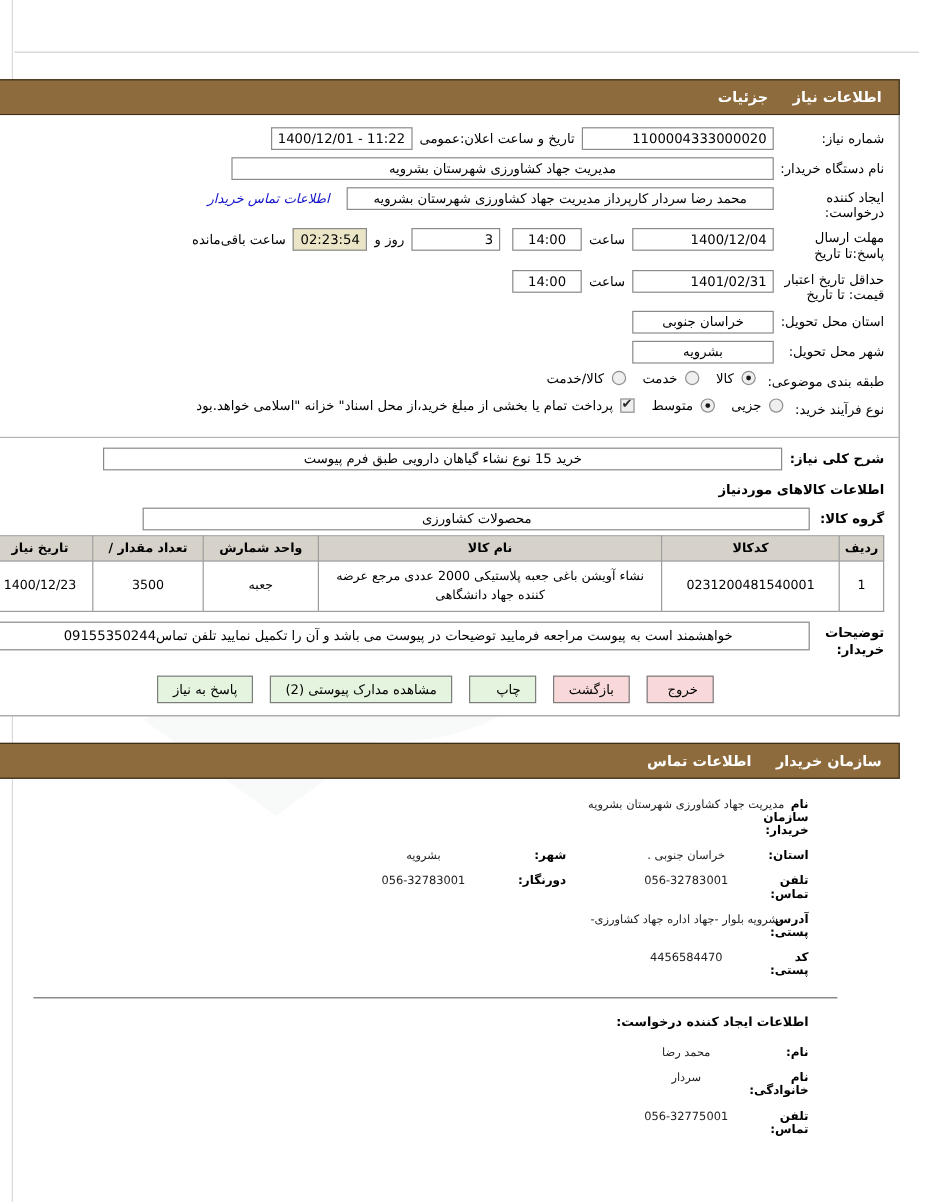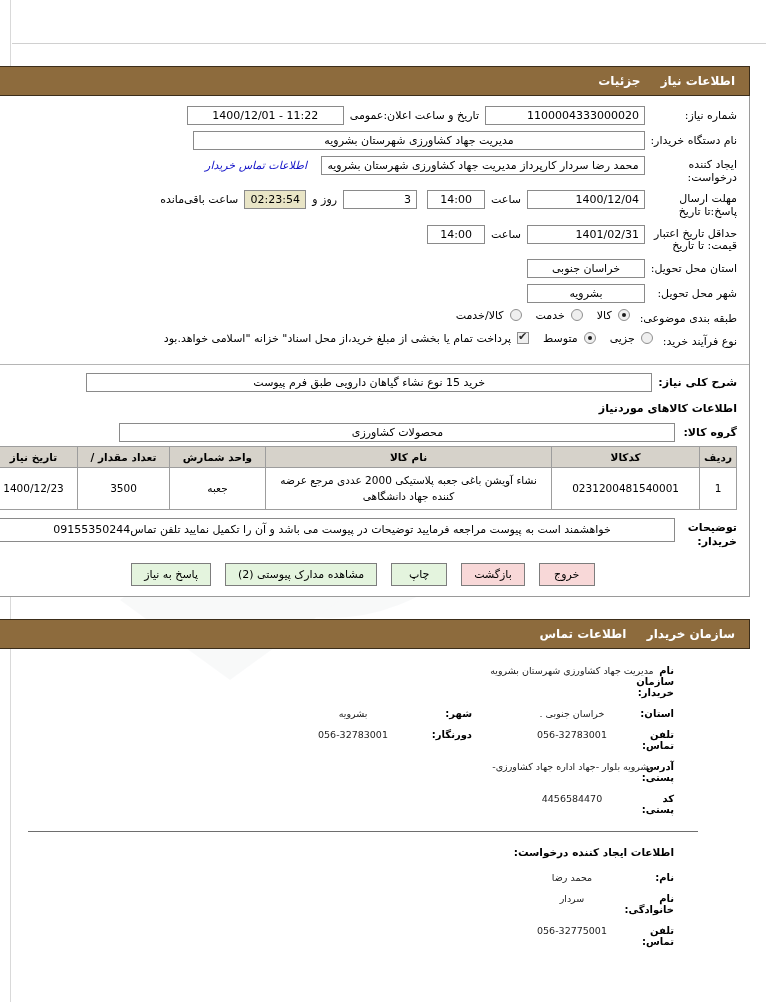--- a/index.html
+++ b/index.html
@@ -218,21 +218,21 @@
     display: flex;
     justify-content: center;
     gap: 14px;
     margin: 14px 0 6px 0;
   }
   .btn {
     border: 1px solid #7d7d7d;
     font-size: 11px;
     padding: 3px 12px;
     min-width: 56px;
-    text-align: center;
+    text-align: right;
     cursor: pointer;
     line-height: 15px;
     color: #000;
   }
   .btn.green { background: #e4f4de; }
   .btn.pink  { background: #f8d8d8; }
   .btn.wide  { min-width: 150px; }
 
   
   .contact-wrap { margin-top: 22px; }
@@ -315,31 +315,31 @@
     <span>جزئیات</span>
   </div>
 
   <div class="panel">
     <div class="panel-inner">
 
       <div class="row">
         <div class="lbl">شماره نیاز:</div>
         <div class="fld num" style="width:160px">1100004333000020</div>
         <span class="inline-txt">تاریخ و ساعت اعلان:عمومی</span>
-        <div class="fld ctr" style="width:157px">11:22 - 1400/12/01</div>
+        <div class="fld ctr" style="width:118px">11:22 - 1400/12/01</div>
       </div>
 
       <div class="row">
         <div class="lbl">نام دستگاه خریدار:</div>
         <div class="fld ctr" style="width:452px">مدیریت جهاد کشاورزی شهرستان بشرویه</div>
       </div>
 
       <div class="row">
         <div class="lbl two">ایجاد کننده درخواست:</div>
-        <div class="fld ctr" style="width:324px">محمد رضا  سردار کارپرداز مدیریت جهاد کشاورزی شهرستان بشرویه</div>
+        <div class="fld ctr" style="width:356px">محمد رضا  سردار کارپرداز مدیریت جهاد کشاورزی شهرستان بشرویه</div>
         <a class="link">اطلاعات تماس خریدار</a>
       </div>
 
       <div class="row">
         <div class="lbl two">مهلت ارسال پاسخ:تا تاریخ</div>
         <div class="fld num" style="width:118px">1400/12/04</div>
         <span class="inline-txt">ساعت</span>
         <div class="fld ctr" style="width:58px">14:00</div>
         <span class="gap"></span>
         <div class="fld num" style="width:74px">3</div>

